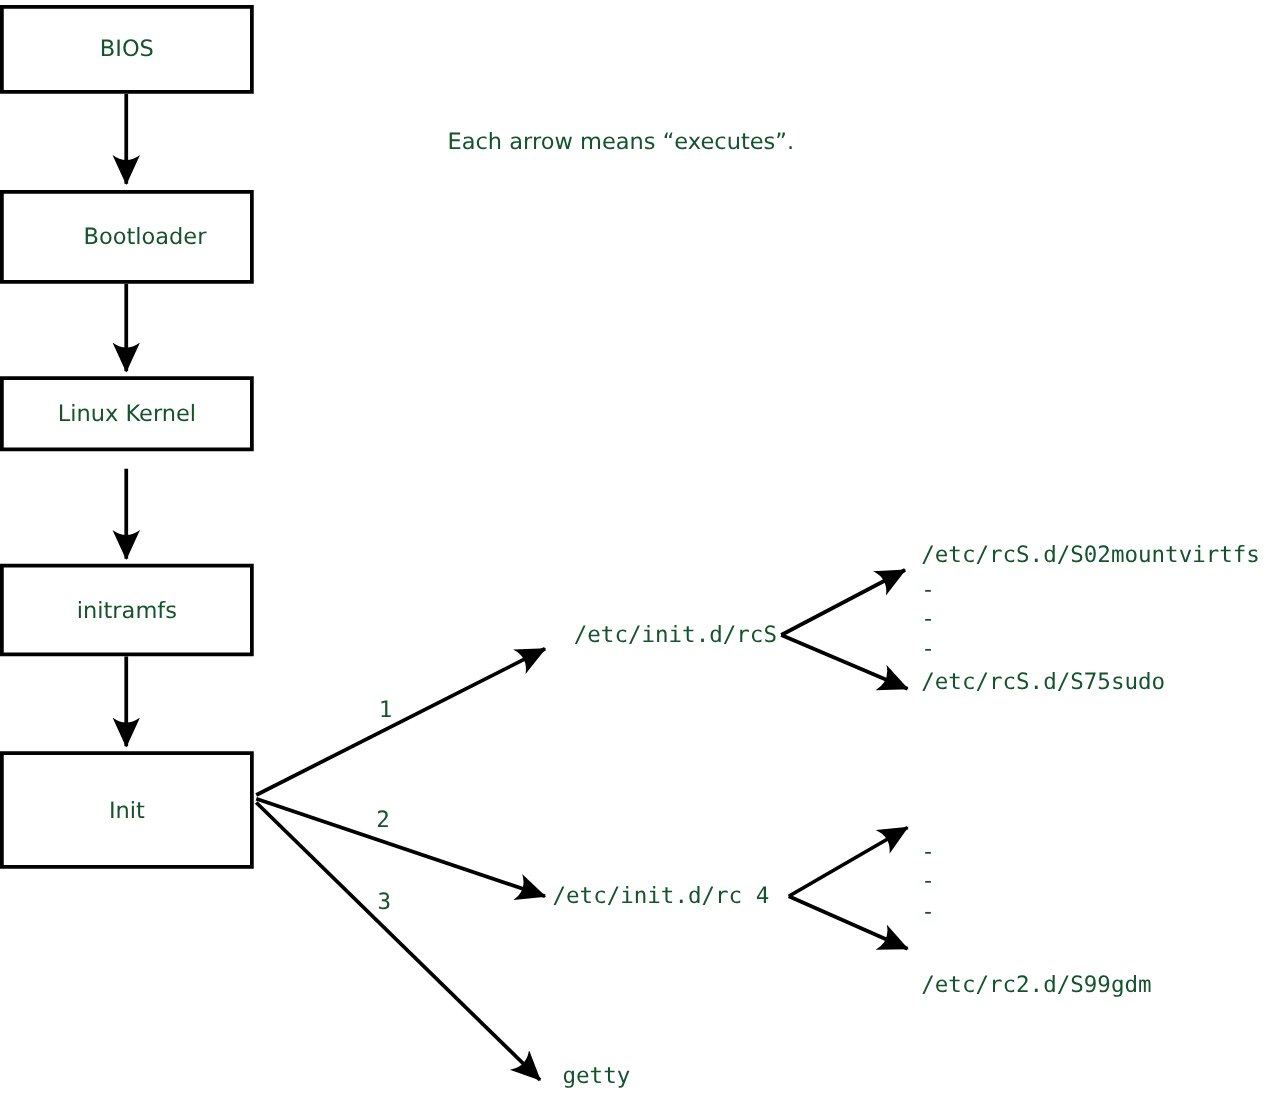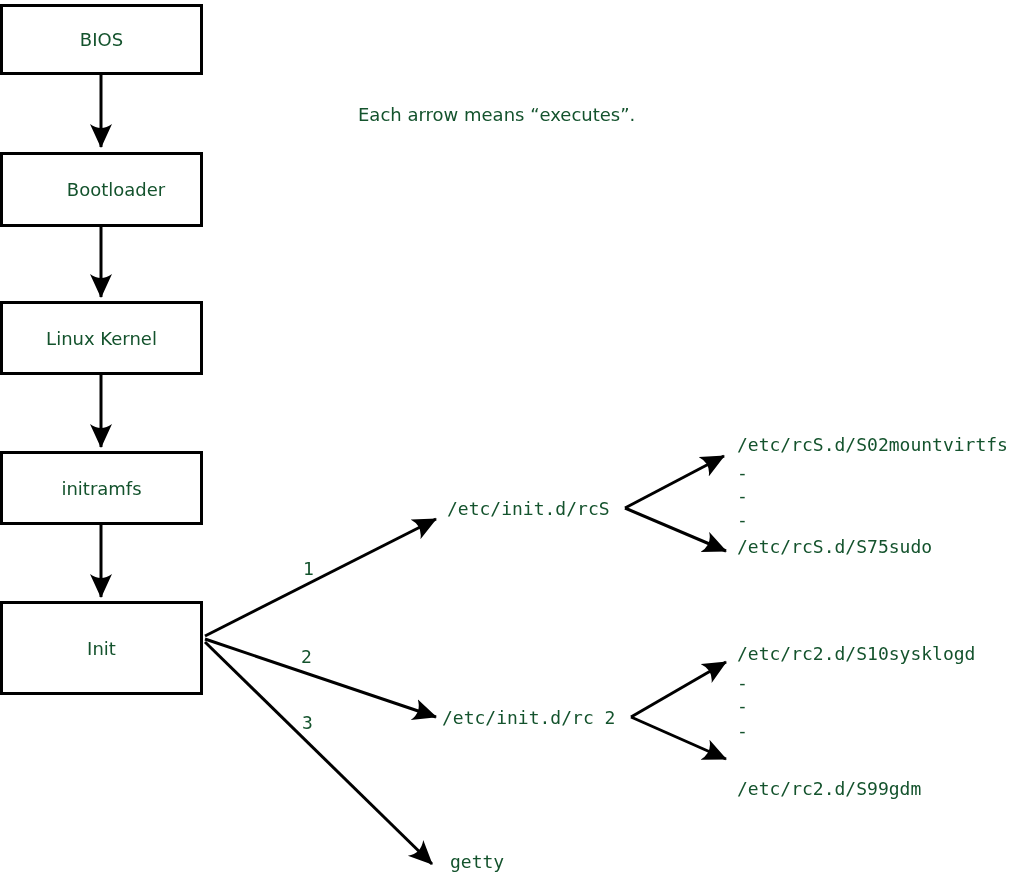--- a/index.html
+++ b/index.html
@@ -74,45 +74,44 @@
     <path d="M631,717 L726,662" stroke="#000" stroke-width="3" fill="none" marker-end="url(#ah)"></path>
     <path d="M631,717 L726,759" stroke="#000" stroke-width="3" fill="none" marker-end="url(#ah)"></path>
   </svg>
 
   <div class="box" style="top:4px;   height:71px;">
     <span>BIOS</span>
   </div>
   <div class="box" style="top:152px; height:75px;padding-left:29px;">
     <span>Bootloader</span>
   </div>
-  <div class="box" style="top:301px; height:74px;text-align:right;">
+  <div class="box" style="top:301px; height:60px;text-align:right;">
     <span>Linux Kernel</span>
   </div>
   <div class="box" style="top:451px; height:74px;">
     <span>initramfs</span>
   </div>
   <div class="box" style="top:601px; height:94px;">
     <span>Init</span>
   </div>
 
   <div class="lbl sans" style="left:358px; top:114px;">Each arrow means “executes”.</div>
 
   <div class="lbl mono" style="left:303px; top:568px;">1</div>
   <div class="lbl mono" style="left:301px; top:656px;">2</div>
   <div class="lbl mono" style="left:302px; top:722px;">3</div>
 
-  <div class="lbl mono" style="left:447px; top:508px;">/etc/init.d/rcS</div>
-  <div class="lbl mono" style="left:442px; top:717px;">/etc/init.d/rc 2</div>
+  <div class="lbl mono" style="left:459px; top:508px;">/etc/init.d/rcS</div>
+  <div class="lbl mono" style="left:442px; top:717px;">/etc/init.d/rc 4</div>
   <div class="lbl mono" style="left:450px; top:861px;">getty</div>
 
   <div class="lbl mono" style="left:737px; top:444px;">/etc/rcS.d/S02mountvirtfs</div>
   <div class="lbl mono" style="left:737px; top:472px;">-</div>
   <div class="lbl mono" style="left:737px; top:495px;">-</div>
   <div class="lbl mono" style="left:737px; top:519px;">-</div>
   <div class="lbl mono" style="left:737px; top:546px;">/etc/rcS.d/S75sudo</div>
 
-  <div class="lbl mono" style="left:737px; top:653px;">/etc/rc2.d/S10sysklogd</div>
   <div class="lbl mono" style="left:737px; top:682px;">-</div>
   <div class="lbl mono" style="left:737px; top:705px;">-</div>
   <div class="lbl mono" style="left:737px; top:730px;">-</div>
   <div class="lbl mono" style="left:737px; top:788px;">/etc/rc2.d/S99gdm</div>
 
 </div>
 
 </body></html>

